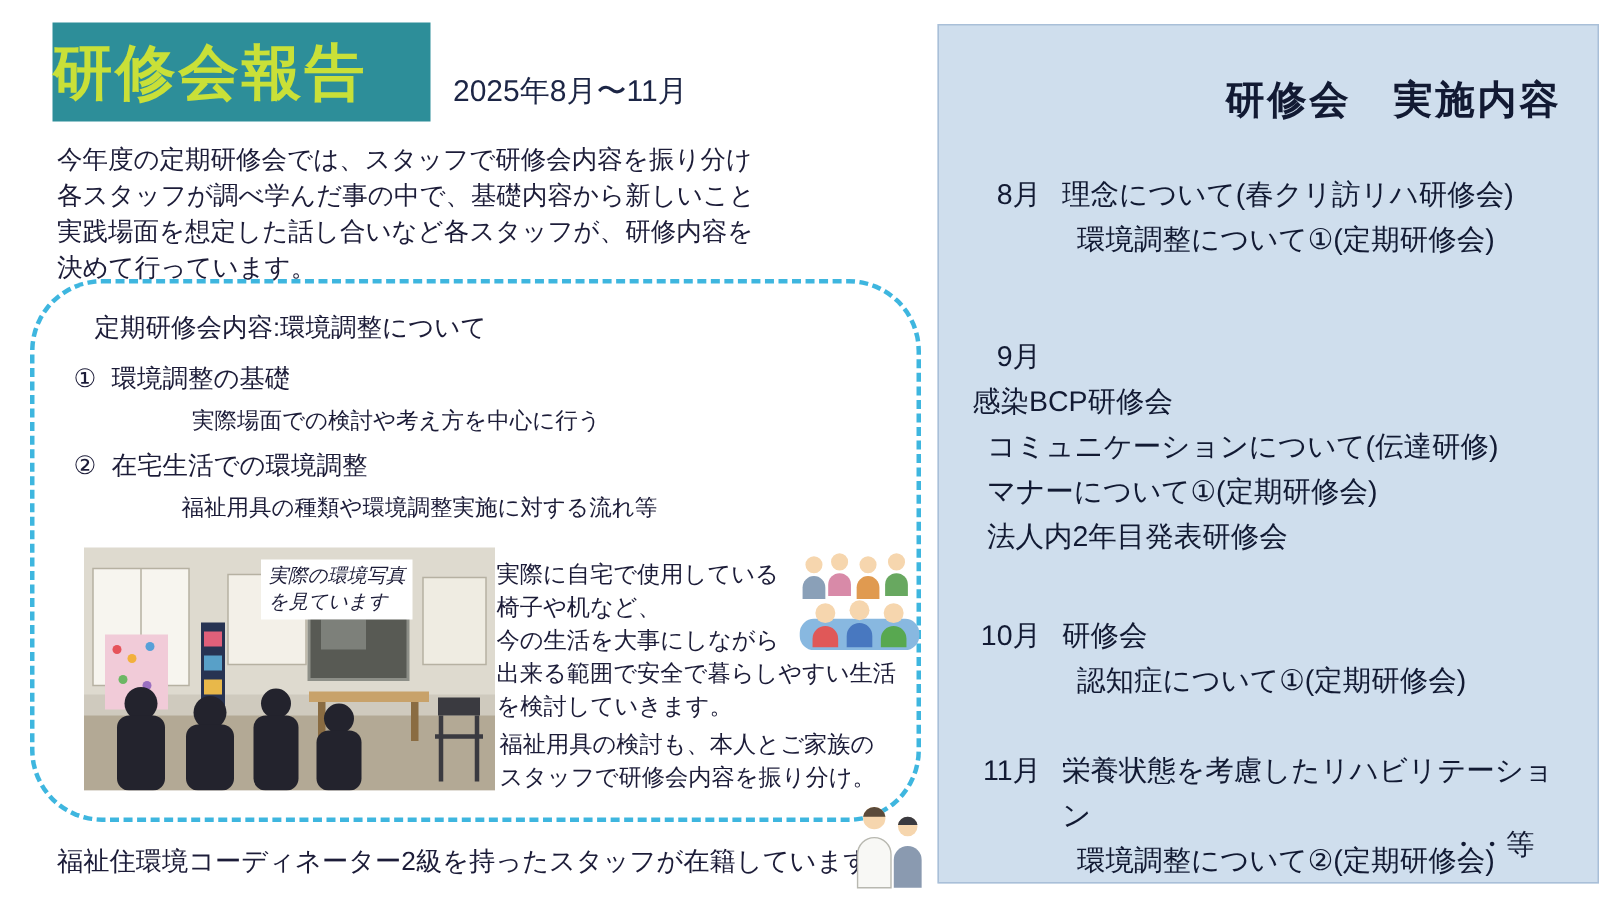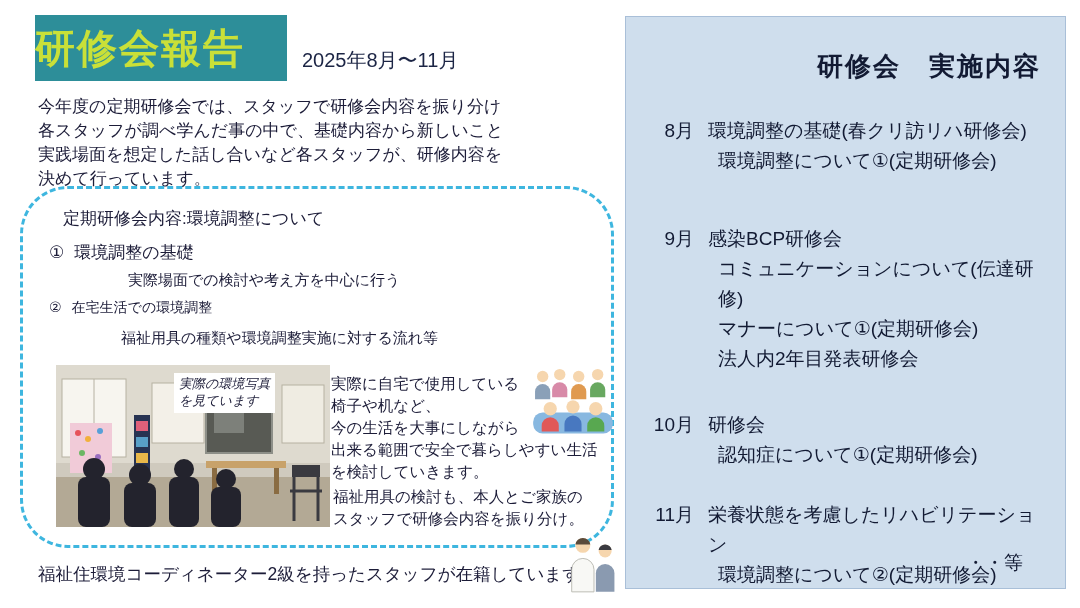--- a/index.html
+++ b/index.html
@@ -20,21 +20,21 @@
   .intro { position:absolute; left:38px; top:95px; font-size:17px; line-height:1.42; color:#1c1c38; }
 
   .dashed-box {
     position:absolute; left:20px; top:186px; width:594px; height:362px;
     border:3px dashed #3eb6df; border-radius:48px;
   }
   .dashed-box > div { position:absolute; }
   .box-heading { left:40px; top:18px; font-size:17px; }
   .box-item1 { left:26px; top:52px; font-size:17px; }
   .box-item1-detail { left:105px; top:82px; font-size:15px; }
-  .box-item2 { left:26px; top:110px; font-size:14px; }
+  .box-item2 { left:26px; top:110px; font-size:17px; }
   .box-item2-detail { left:98px; top:140px; font-size:15px; }
   .item-num { margin-right:10px; }
 
   .photo-wrap { left:33px; top:176px; width:274px; height:162px;font-style:italic; }
   .photo-caption {
     position:absolute; left:118px; top:8px; background:#ffffff; padding:3px 5px;
     font-size:13px; line-height:1.3; color:#1c1c38;
   }
 
   .desc-text { left:308px; top:184px; font-size:15.5px; line-height:1.42; }
@@ -49,21 +49,21 @@
     position:absolute; left:625px; top:16px; width:441px; height:573px;
     background:#cfdeed; border:1px solid #a9bfd8; padding:22px 24px 0 22px;
     color:#121a33;
   }
   .schedule-title {
     text-align:right; font-size:26px; font-weight:bold; letter-spacing:2px;
     margin:10px 0 32px;
   }
   .entry { display:flex; font-size:19px; line-height:30px; }
   .entry-8  { margin-bottom:48px; }
-  .entry-9  { margin-bottom:36px; }
+  .entry-9  { margin-bottom:36px;flex-direction:column; }
   .entry-10 { margin-bottom:30px; }
   .entry .month { width:46px; flex:none; text-align:right; margin-right:14px; white-space:nowrap; }
   .entry-lines > div + div { padding-left:10px; }
   .etc-label { position:absolute; right:42px; bottom:12px; font-size:19px; }
 </style>
 </head>
 <body>
 
 <div class="page">
 
@@ -185,21 +185,21 @@
       <path d="M30 42 a10 10 0 0 1 20 0 v20 h-20 z" fill="#8a9ab0"></path>
     </svg>
   </div>
 
   <div class="schedule-panel">
     <div class="schedule-title">研修会　実施内容</div>
 
     <div class="entry entry-8">
       <span class="month">8月</span>
       <div class="entry-lines">
-        <div>環境調整の基礎(春クリ訪リハ研修会)</div>
+        <div>理念について(春クリ訪リハ研修会)</div>
         <div>環境調整について①(定期研修会)</div>
       </div>
     </div>
 
     <div class="entry entry-9">
       <span class="month">9月</span>
       <div class="entry-lines">
         <div>感染BCP研修会</div>
         <div>コミュニケーションについて(伝達研修)</div>
         <div>マナーについて①(定期研修会)</div>

